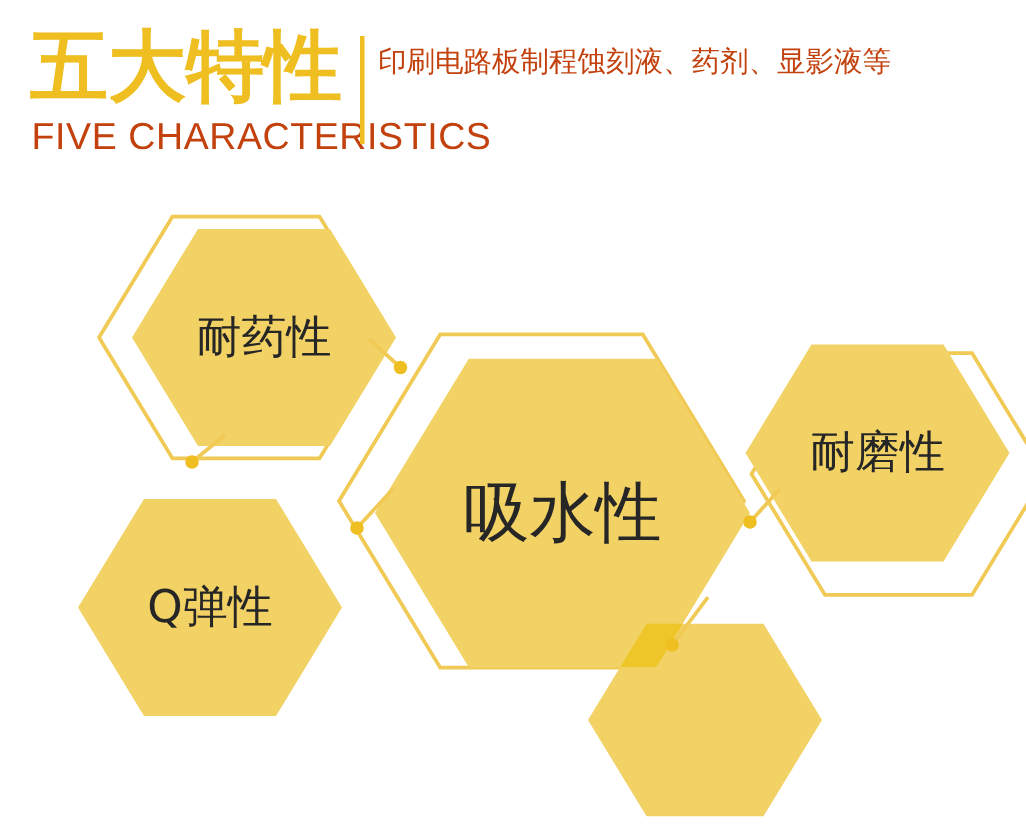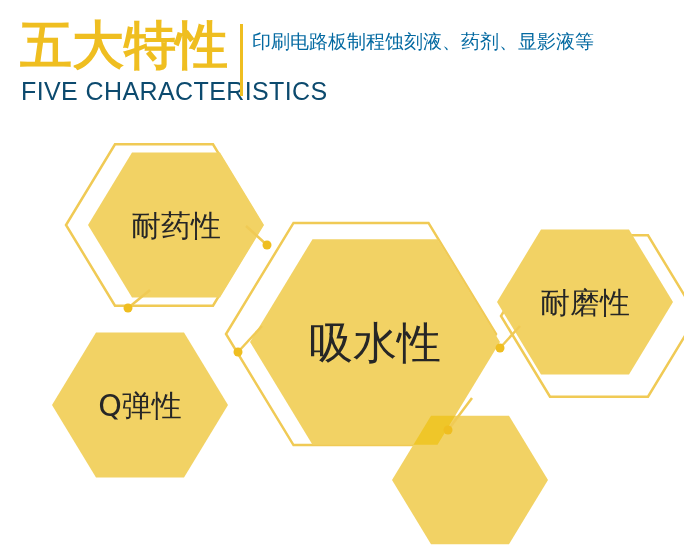--- a/index.html
+++ b/index.html
@@ -100,26 +100,26 @@
     dominant-baseline: central;
   }
 </style>
 </head>
 <body style="background: rgb(255, 255, 255);">
 
 <div id="header">
 
   <div id="title-block">
     <div id="main-title" style="color: rgb(239, 190, 32);">五大特性</div>
-    <div id="sub-title" style="color: #0c4a6e;">FIVE CHARACTERISTICS</div>
+    <div id="sub-title" style="color: #c2410c;">FIVE CHARACTERISTICS</div>
   </div>
 
   <div id="title-divider" style="background: rgb(239, 190, 32);"></div>
 
-  <div id="header-desc" style="color: #0369a1;">
+  <div id="header-desc" style="color: #c2410c;">
     <div>印刷电路板制程蚀刻液、药剂、显影液等</div>
   </div>
 
 </div>
 
 <div id="hex-stage">
   <svg id="hex-svg" viewBox="0 0 684 422" xmlns="http://www.w3.org/2000/svg">
     <defs>
       <clipPath id="clip-overlap-a">
           <path id="cp-a" d=""></path>

